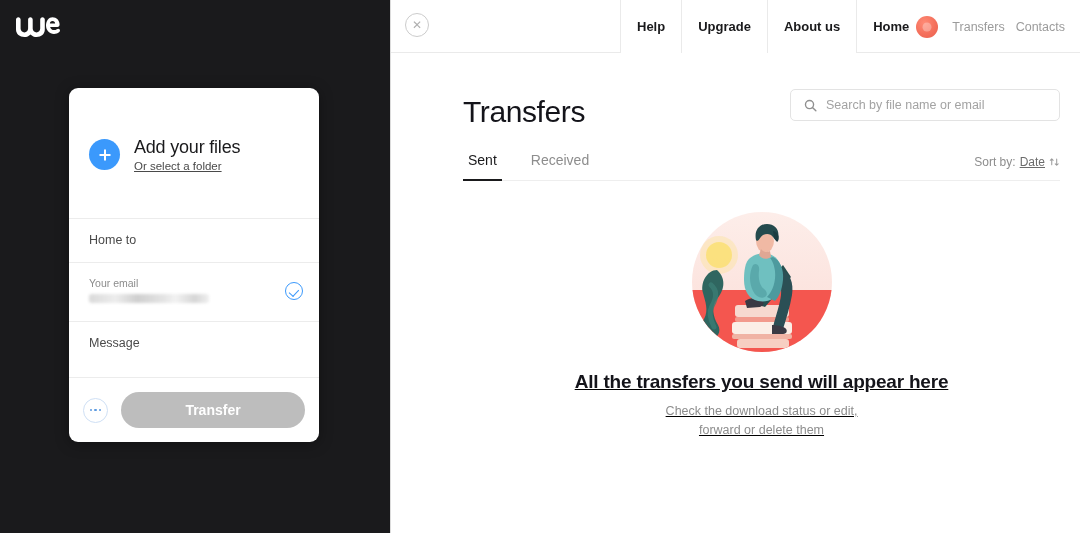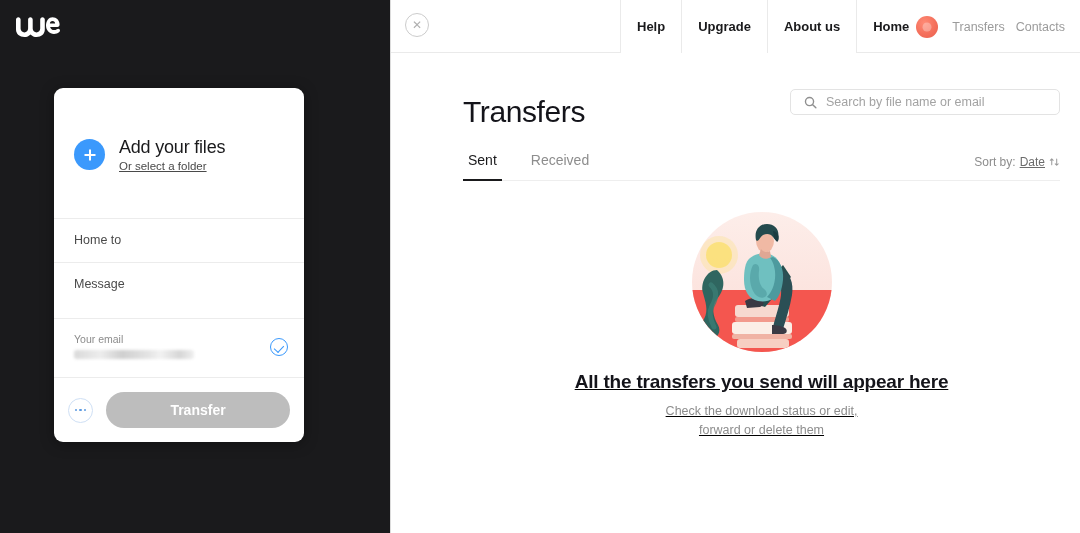--- a/index.html
+++ b/index.html
@@ -18,21 +18,21 @@
     background: #1a1a1c;
     flex: 0 0 390px;
   }
   .we-logo {
     position: absolute; left: 14px; top: 14px;
     width: 46px; height: 26px;
   }
 
   .upload-card {
     position: absolute;
-    left: 54px; top: 88px;
+    left: 69px; top: 88px;
     width: 250px;
     background: #ffffff;
     border-radius: 9px;
     box-shadow: 0 2px 14px rgba(0,0,0,0.35);
     overflow: hidden;
   }
   .card-head {
     padding: 49px 20px 46px 20px;
     display: flex; align-items: center; gap: 14px;
   }
@@ -171,21 +171,21 @@
 
   .content { padding: 36px 0 0 0; position: relative; }
   .content-inner { padding: 0 20px 0 72px; }
   .head-row { display: flex; align-items: flex-start; justify-content: space-between; }
   .page-title {
     font-size: 30px; color: #14141a; letter-spacing: -0.4px; font-weight: normal;
     line-height: 1;
     padding-top: 8px;
   }
   .search-box {
-    width: 270px; height: 26px;
+    width: 270px; height: 32px;
     border: 1px solid #e3e3e3; border-radius: 5px;
     display: flex; align-items: center; gap: 9px;
     padding: 0 13px;
     background: #fff;
   }
   .search-ph { font-size: 12.5px; color: #a3a3a3; }
 
   .tabs-row {
     margin-top: 25px;
     display: flex; align-items: flex-end; justify-content: space-between;
@@ -236,28 +236,28 @@
         <div class="head-texts">
           <div class="add-title">Add your files</div>
           <div class="add-sub">Or select a folder</div>
         </div>
       </div>
 
       <div class="card-field">
         <div class="field-label">Home to</div>
       </div>
 
-      <div class="card-field msg-field">
-        <div class="field-label">Message</div>
-      </div>
-
       <div class="card-field email-field">
         <div class="field-label small">Your email</div>
         <div class="redacted"></div>
         <div class="check-circle"></div>
+      </div>
+
+      <div class="card-field msg-field">
+        <div class="field-label">Message</div>
       </div>
 
       <div class="card-foot">
         <div class="dots-btn">
           <i></i>
             <i></i>
             <i></i>
         </div>
         <button class="transfer-btn">Transfer</button>
       </div>

